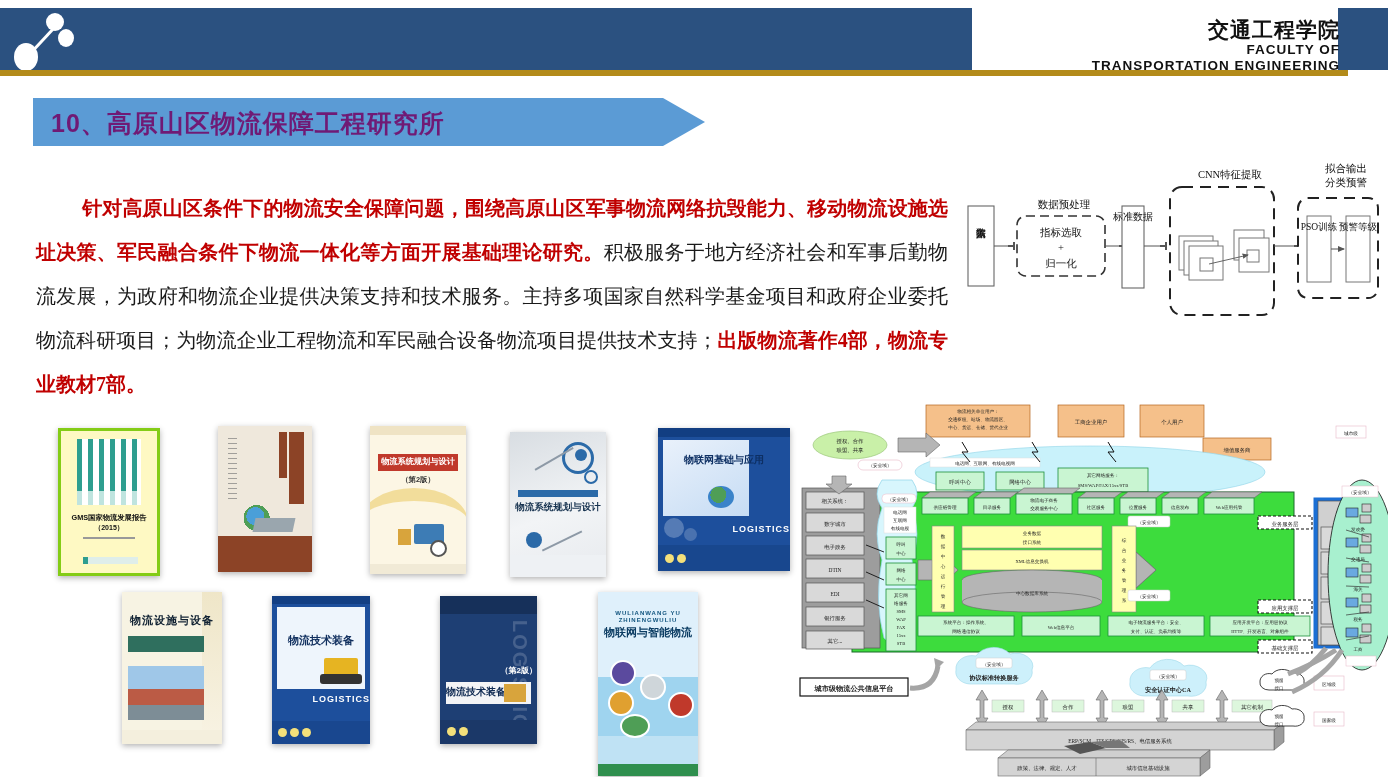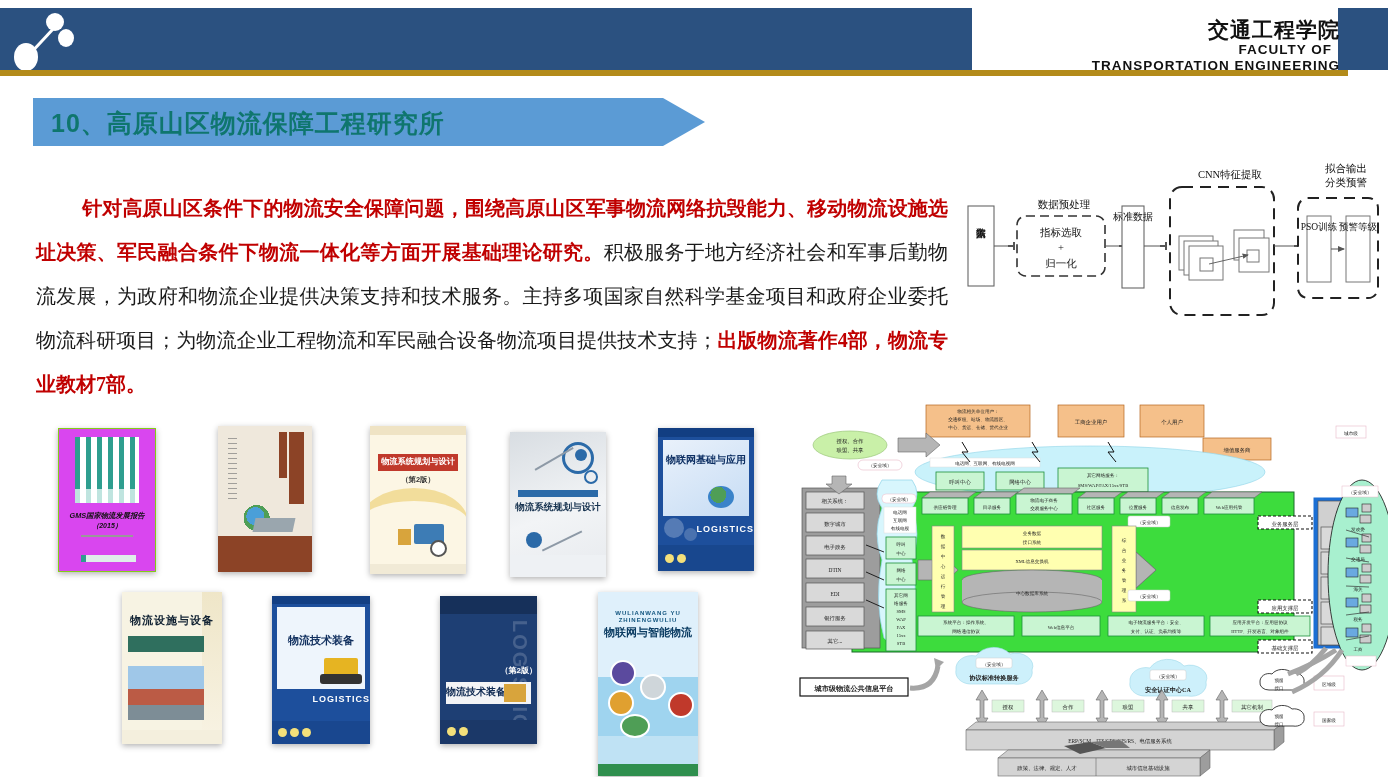--- a/index.html
+++ b/index.html
@@ -36,21 +36,21 @@
   .platform-title{
     position:absolute;left:96px;top:20px;
     color:#ffffff;font-size:28px;font-weight:bold;letter-spacing:2px;
   }
   .faculty-cn{
     position:absolute;right:48px;top:8px;
     color:#111111;font-size:21px;font-weight:bold;letter-spacing:1px;
     text-align:right;
   }
   .faculty-en1{
-    position:absolute;right:56px;top:34px;
+    position:absolute;right:48px;top:34px;
     color:#111111;font-size:13.5px;font-weight:bold;letter-spacing:1px;
     text-align:left;
   }
   .faculty-en2{
     position:absolute;right:48px;top:50px;
     color:#111111;font-size:13.5px;font-weight:bold;letter-spacing:1px;
     text-align:right;
   }
 
   
@@ -62,21 +62,21 @@
     background:#5b9bd5;
   }
   .banner-arrow{
     position:absolute;left:630px;top:0;width:0;height:0;
     border-top:24px solid transparent;
     border-bottom:24px solid transparent;
     border-left:42px solid #5b9bd5;
   }
   .banner-text{
     position:absolute;left:18px;top:9px;
-    color:#0f766e;font-size:25px;font-weight:bold;letter-spacing:1px;
+    color:#701a75;font-size:25px;font-weight:bold;letter-spacing:1px;
   }
 
   
   .para{
     position:absolute;left:36px;top:186px;width:912px;
     font-family:"Liberation Serif","DejaVu Serif",serif;
     font-size:20px;line-height:44px;color:#1a1a1a;
     text-align:justify;
   }
   .para .red{color:#c00000;font-weight:bold;}
@@ -186,21 +186,21 @@
     <rect x="345" y="58" width="24" height="66" fill="#fff" stroke="#777"></rect>
     <text x="357" y="72" font-size="9.5" fill="#111" text-anchor="middle">PSO训练</text>
     <line x1="369" y1="91" x2="382" y2="91" stroke="#555" stroke-width="1" marker-end="url(#ar)"></line>
     <rect x="384" y="58" width="24" height="66" fill="#fff" stroke="#777"></rect>
     <text x="396" y="72" font-size="9.5" fill="#111" text-anchor="middle">预警等级</text>
   </svg>
 </div>
 
 <div class="books">
 
-  <div class="book" style="left:18px;top:18px;width:96px;height:142px;background:#d946ef;border:1px solid #84cc16;font-style:italic;">
+  <div class="book" style="left:18px;top:18px;width:96px;height:142px;background:#fef9c3;border:3px solid #84cc16;">
     <div style="position:absolute;left:16px;top:8px;width:64px;height:52px;background:
        repeating-linear-gradient(90deg,#2e9e8f 0 5px,#ffffff 5px 11px);"></div>
     <div style="position:absolute;left:16px;top:60px;width:64px;height:14px;background:
        repeating-linear-gradient(90deg,#bfe4df 0 5px,#ffffff 5px 11px);"></div>
     <div class="bk-title" style="top:83px;font-size:7.3px;color:#111;">GMS国家物流发展报告</div>
     <div class="bk-title" style="top:93px;font-size:7px;color:#111;">（2015）</div>
     <div style="position:absolute;left:22px;top:106px;width:52px;height:2px;background:#999;"></div>
     <div style="position:absolute;left:22px;top:126px;width:50px;height:7px;background:#dfeeea;border-left:5px solid #2e9e8f;"></div>
   </div>
 
@@ -234,21 +234,21 @@
     <div style="position:absolute;right:19px;top:17px;width:12px;height:12px;background:#2b6aa8;border-radius:50%;"></div>
     <div style="position:absolute;right:8px;top:38px;width:10px;height:10px;border:2px solid #2b6aa8;border-radius:50%;"></div>
     <div style="position:absolute;left:22px;top:26px;width:44px;height:1.5px;background:#8d99a6;transform:rotate(-30deg);"></div>
     <div style="position:absolute;left:8px;top:58px;width:80px;height:7px;background:#2b6aa8;"></div>
     <div class="bk-title" style="top:70px;font-size:9.5px;color:#16324f;">物流系统规划与设计</div>
     <div style="position:absolute;left:16px;top:100px;width:16px;height:16px;background:#2b6aa8;border-radius:50%;"></div>
     <div style="position:absolute;left:30px;top:108px;width:44px;height:1.5px;background:#8d99a6;transform:rotate(-26deg);"></div>
     <div style="position:absolute;left:0;bottom:0;width:100%;height:22px;background:#eef1f4;"></div>
   </div>
 
-  <div class="book" style="left:618px;top:18px;width:96px;height:143px;background:#1d4f9c;">
+  <div class="book" style="left:618px;top:18px;width:96px;height:143px;background:#1d4f9c;padding-left:36px;">
     <div style="position:absolute;left:0;top:0;width:100%;height:9px;background:#123e82;"></div>
     <div style="position:absolute;left:5px;top:12px;width:86px;height:76px;background:linear-gradient(150deg,#e9f1fb,#c6dcf4);"></div>
     <div class="bk-title" style="top:26px;font-size:10px;color:#0d2f63;">物联网基础与应用</div>
     <div style="position:absolute;left:50px;top:58px;width:26px;height:22px;background:radial-gradient(circle at 40% 40%,#4f9e56 0 8px,#3a83c9 8px);border-radius:50%;"></div>
     <div style="position:absolute;left:6px;top:90px;width:20px;height:20px;border-radius:50%;background:rgba(255,255,255,.25);"></div>
     <div style="position:absolute;left:26px;top:100px;width:13px;height:13px;border-radius:50%;background:rgba(255,255,255,.2);"></div>
     <div class="bk-title" style="top:96px;font-size:9px;color:#ffffff;letter-spacing:1px;text-align:right;padding-right:6px;">LOGISTICS</div>
     <div style="position:absolute;left:0;bottom:0;width:100%;height:26px;background:#18478e;"></div>
     <div style="position:absolute;left:7px;bottom:8px;width:9px;height:9px;border-radius:50%;background:#f4e07a;"></div>
     <div style="position:absolute;left:19px;bottom:8px;width:9px;height:9px;border-radius:50%;background:#f4e07a;"></div>

